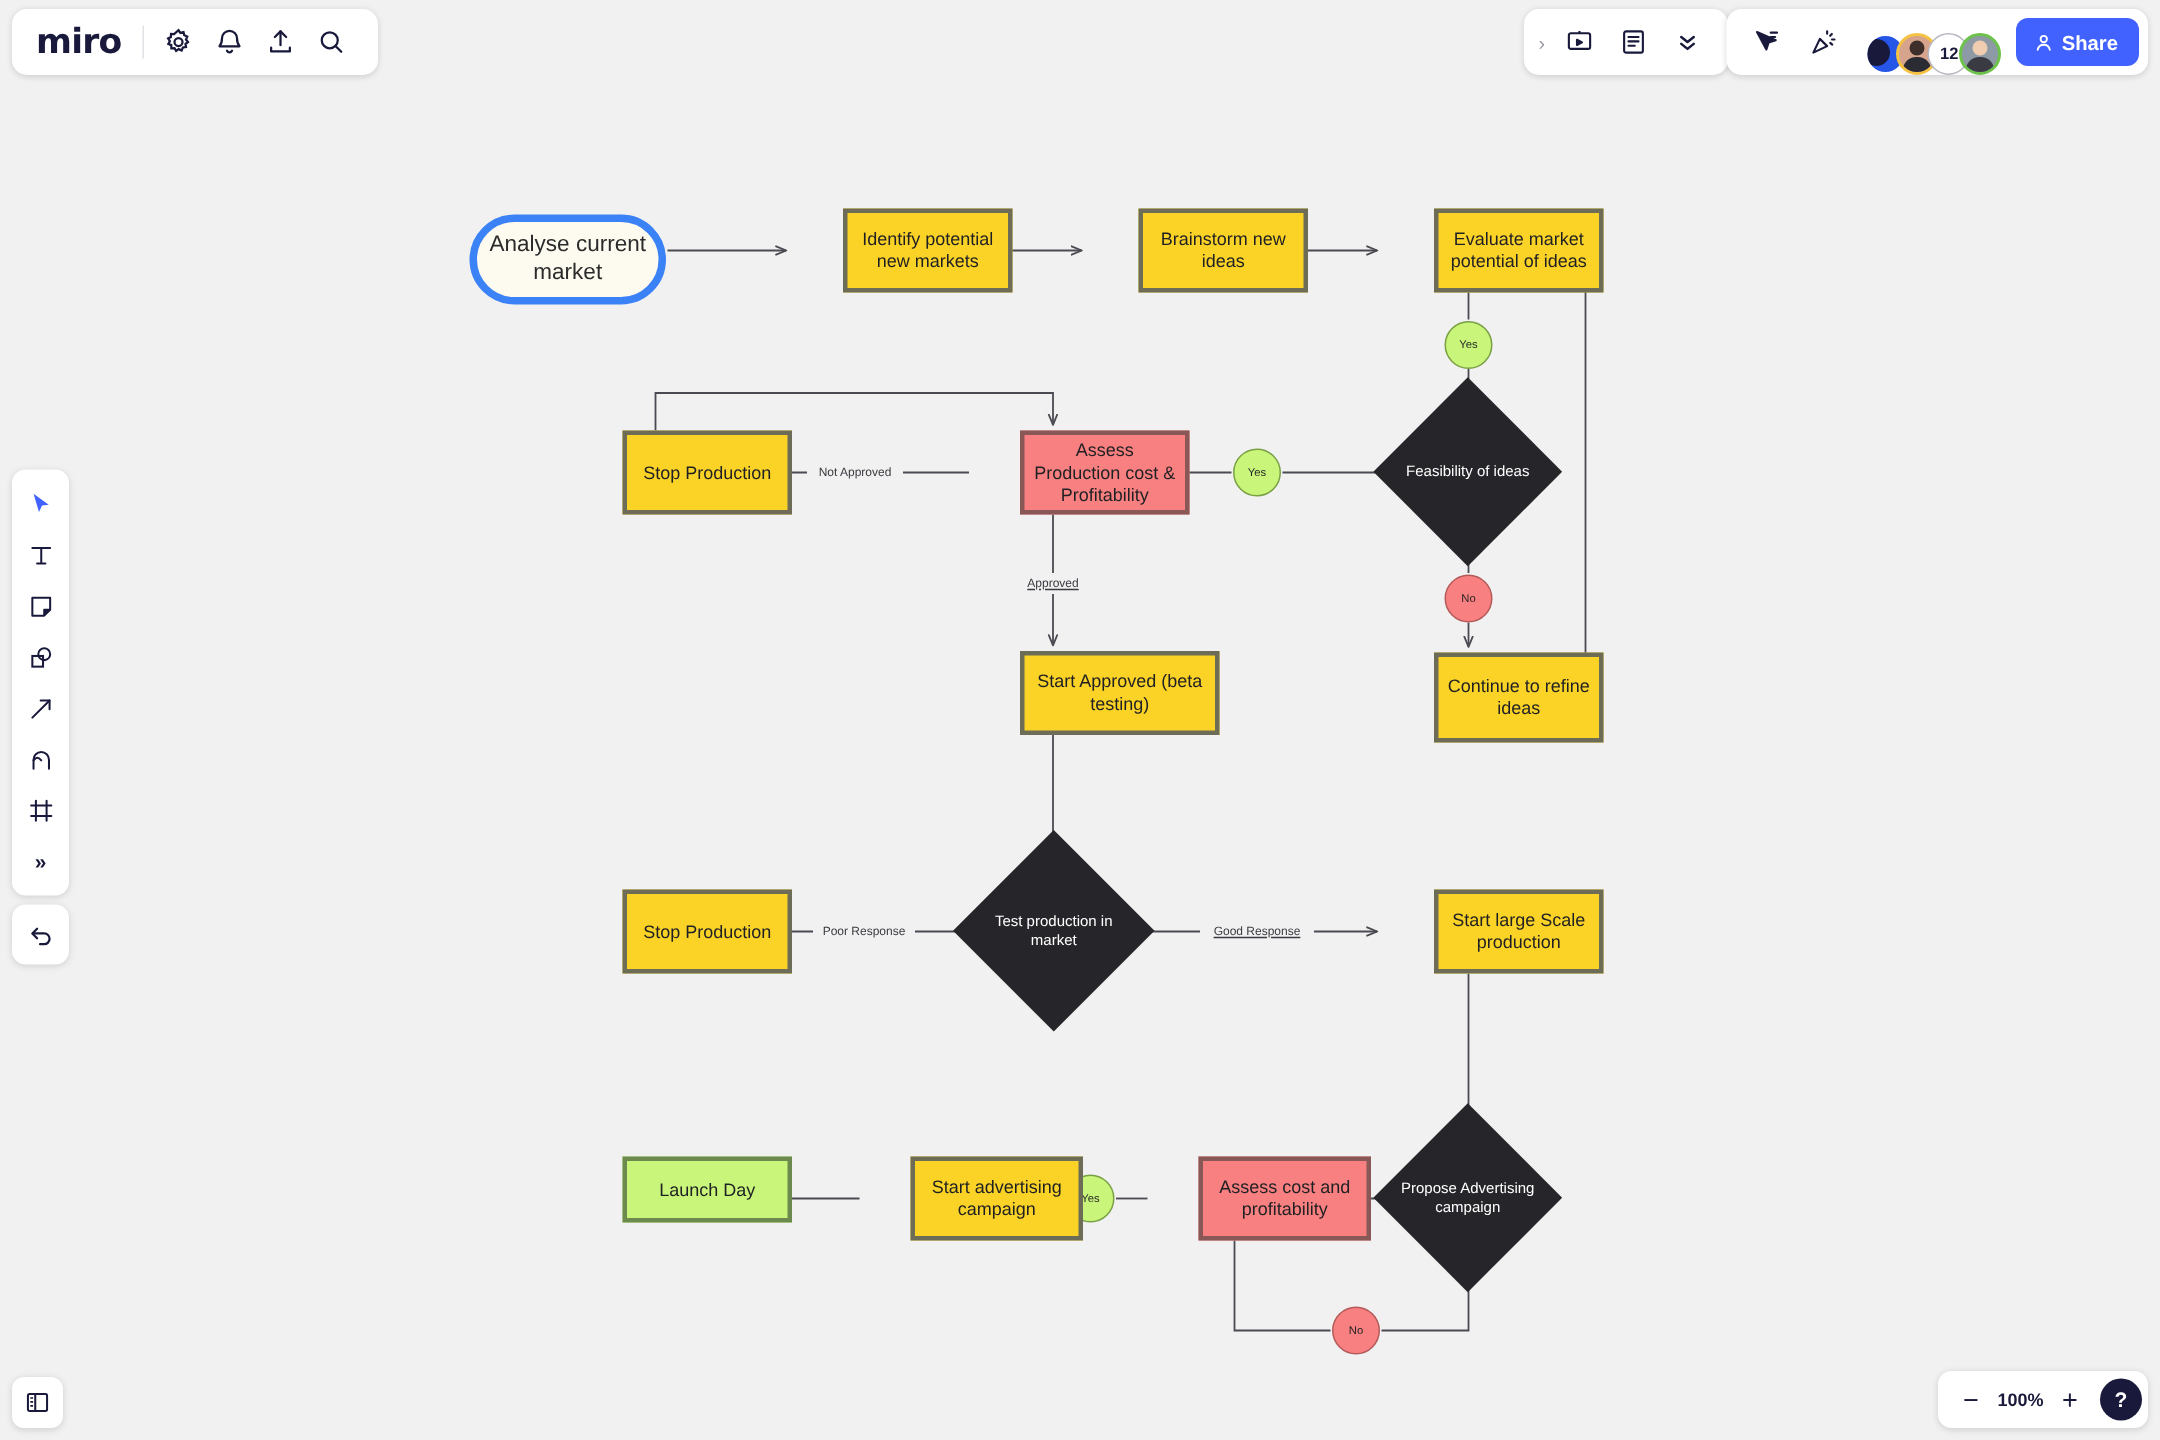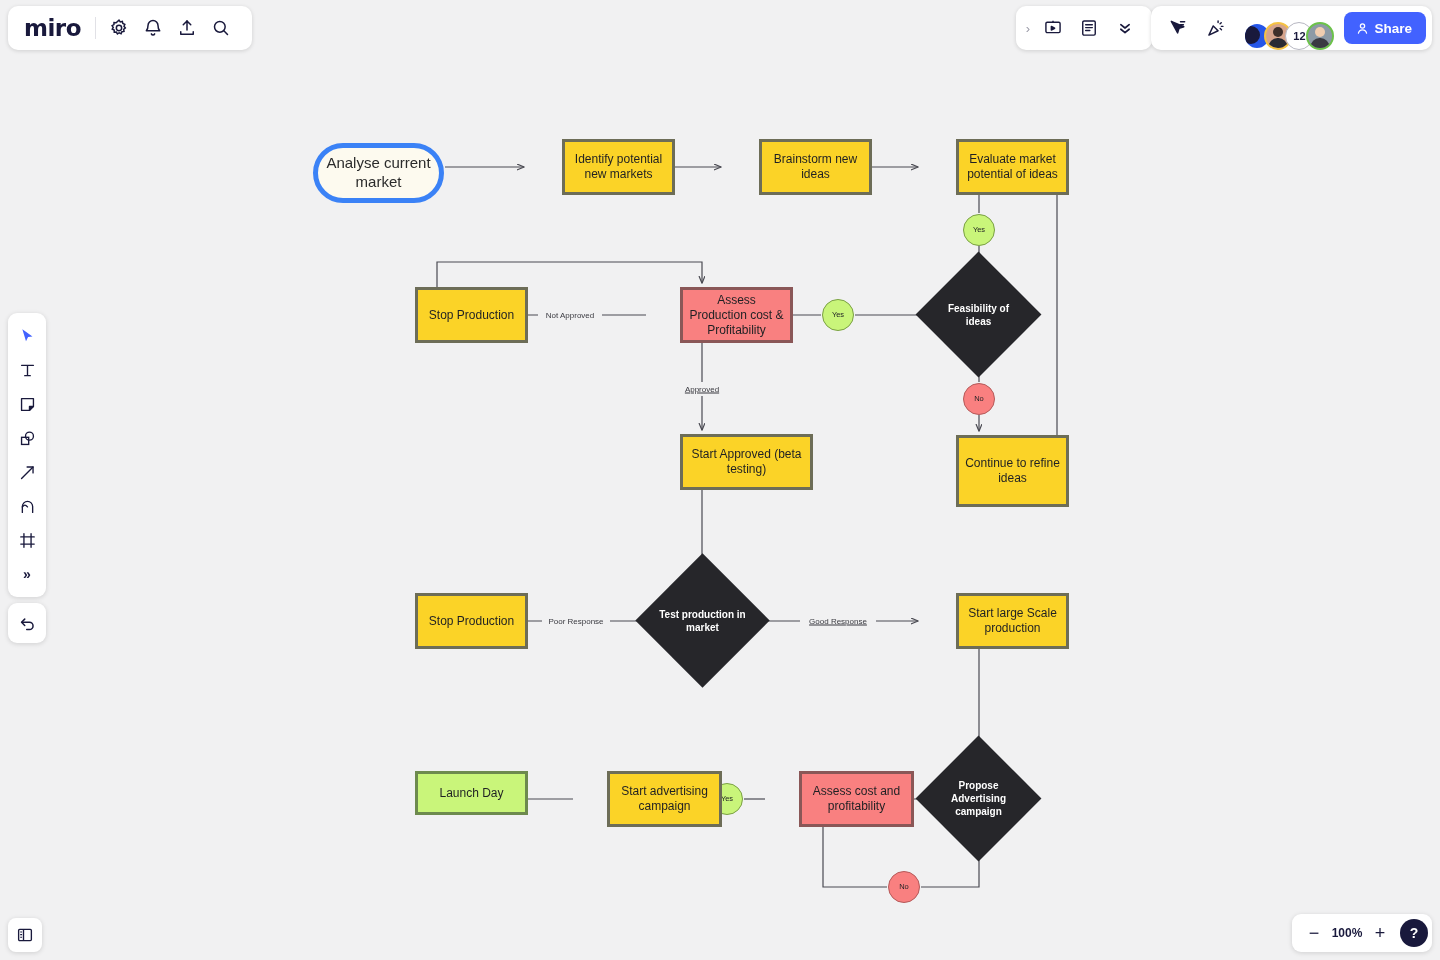--- a/index.html
+++ b/index.html
@@ -154,21 +154,21 @@
     font-family: "Liberation Sans", sans-serif;
     color: #1f2023; line-height: 1.25;
     cursor: pointer;
   }
   .rect { border: 3px solid #c2410c; font-size: 12px; padding: 2px 6px; margin-left: 34px; }
   .pill {
     background: #fdfaef; border: 5px solid #3b82f6;
     border-radius: 44px; font-size: 15px; color: #2b2b2b;
   }
   .diamond {
-    background: transparent; border: none; font-weight: bold;
+    background: transparent; border: none;
   }
   .diamond .dshape {
     position: absolute; inset: 0;
     background: #26262a; transform: rotate(45deg);
   }
   .diamond .dlabel {
     position: relative; z-index: 2; color: #fff; font-size: 10px;
     line-height: 1.3;
   }
   .circle {
@@ -254,21 +254,21 @@
         <div class="node circle" style="left: 963px; top: 214px; width: 32px; height: 32px; background: rgb(201, 245, 122); border: 1px solid rgb(122, 160, 68);">
           <span>Yes</span>
         </div>
         <div class="node diamond" style="left: 934px; top: 270px; width: 89px; height: 89px;">
           <div class="dshape" style="background: rgb(38, 38, 42);"></div>
           <div class="dlabel">Feasibility of ideas</div>
         </div>
         <div class="node circle" style="left: 963px; top: 383px; width: 32px; height: 32px; background: rgb(249, 128, 128); border: 1px solid rgb(181, 90, 90);">
           <span>No</span>
         </div>
-        <div class="node rect" style="left: 922px; top: 435px; width: 113px; height: 72px; background: rgb(251, 211, 39); border-color: rgb(109, 109, 87);">
+        <div class="node rect" style="left: 922px; top: 435px; width: 113px; height: 60px; background: rgb(251, 211, 39); border-color: rgb(109, 109, 87);">
           <span>Continue to refine ideas</span>
         </div>
         <div class="node rect" style="left: 646px; top: 287px; width: 113px; height: 56px; background: rgb(249, 128, 128); border-color: rgb(138, 87, 87);">
           <span>Assess Production cost &amp; Profitability</span>
         </div>
         <div class="node circle" style="left: 822px; top: 299px; width: 32px; height: 32px; background: rgb(201, 245, 122); border: 1px solid rgb(122, 160, 68);">
           <span>Yes</span>
         </div>
         <div class="node rect" style="left: 381px; top: 287px; width: 113px; height: 56px; background: rgb(251, 211, 39); border-color: rgb(109, 109, 87);">
           <span>Stop Production</span>

